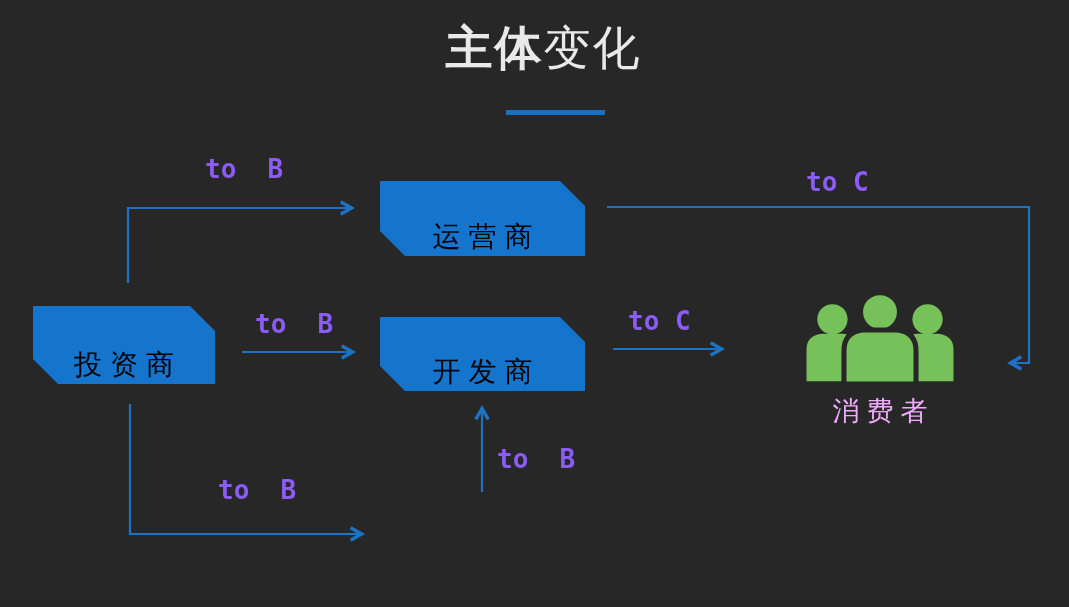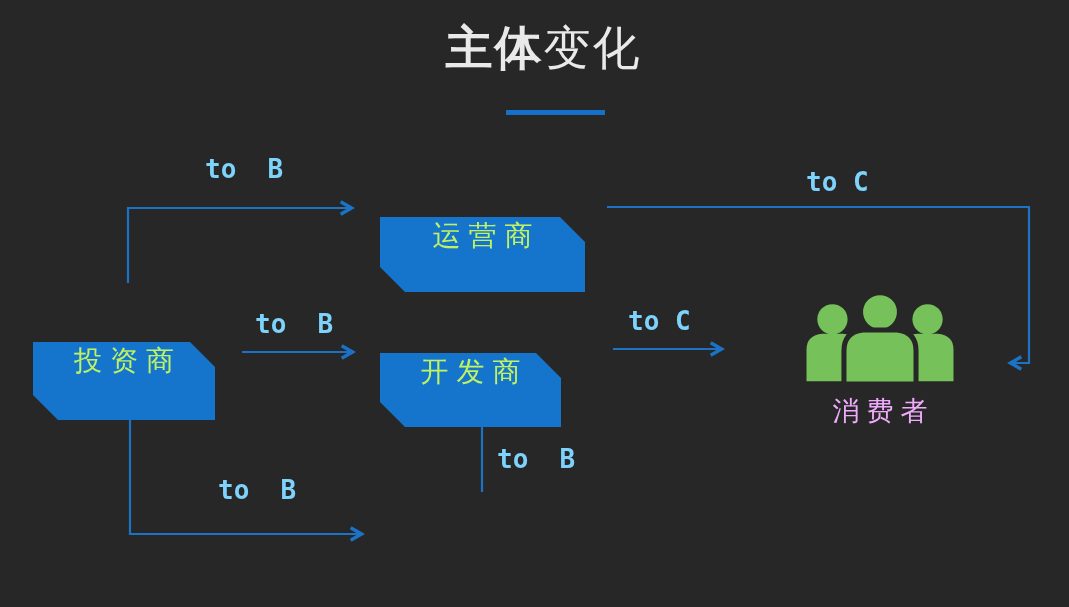--- a/index.html
+++ b/index.html
@@ -15,33 +15,33 @@
     color:#E9E9E9;font-size:47px;line-height:1.2;letter-spacing:2px;
   }
   .title .heavy{font-weight:800;}
   .title .light{font-weight:400;}
   .title-underline{
     position:absolute;left:506px;top:110px;width:99px;height:5px;
     background:#1470C8;
   }
   
   .pbox{
-    position:absolute;background:#1574CC;color:#bef264;
-    display:flex;align-items:flex-start;justify-content:center;
+    position:absolute;background:#1574CC;color:#000000;
+    display:flex;align-items:flex-end;justify-content:center;
     clip-path:polygon(0 0, calc(100% - 25px) 0, 100% 25px, 100% 100%, 25px 100%, 0 calc(100% - 25px));
     font-family:"DejaVu Serif","Liberation Serif",serif;
-    font-size:28px;letter-spacing:8px;text-indent:8px;margin-top:36px;
+    font-size:28px;letter-spacing:8px;text-indent:8px;
   }
   .box-investor{left:33px;top:306px;width:182px;height:78px;}
   .box-operator{left:380px;top:181px;width:205px;height:75px;}
-  .box-developer{left:380px;top:317px;width:181px;height:74px;}
+  .box-developer{left:380px;top:317px;width:205px;height:74px;}
   .box-service{left:379px;top:500px;width:208px;height:77px;font-size:27px;letter-spacing:5px;text-indent:5px;}
   
   .edge-label{
-    position:absolute;color:#7dd3fc;white-space:pre;
+    position:absolute;color:#8b5cf6;white-space:pre;
     font-family:"DejaVu Sans Mono","Liberation Mono",monospace;
     font-weight:bold;font-size:26px;line-height:1;
   }
   .lbl-e0{left:205px;top:156px;}
   .lbl-e1{left:255px;top:311px;}
   .lbl-e2{left:218px;top:477px;}
   .lbl-e3{left:497px;top:446px;}
   .lbl-e4{left:628px;top:308px;}
   .lbl-e5{left:806px;top:169px;}
   

